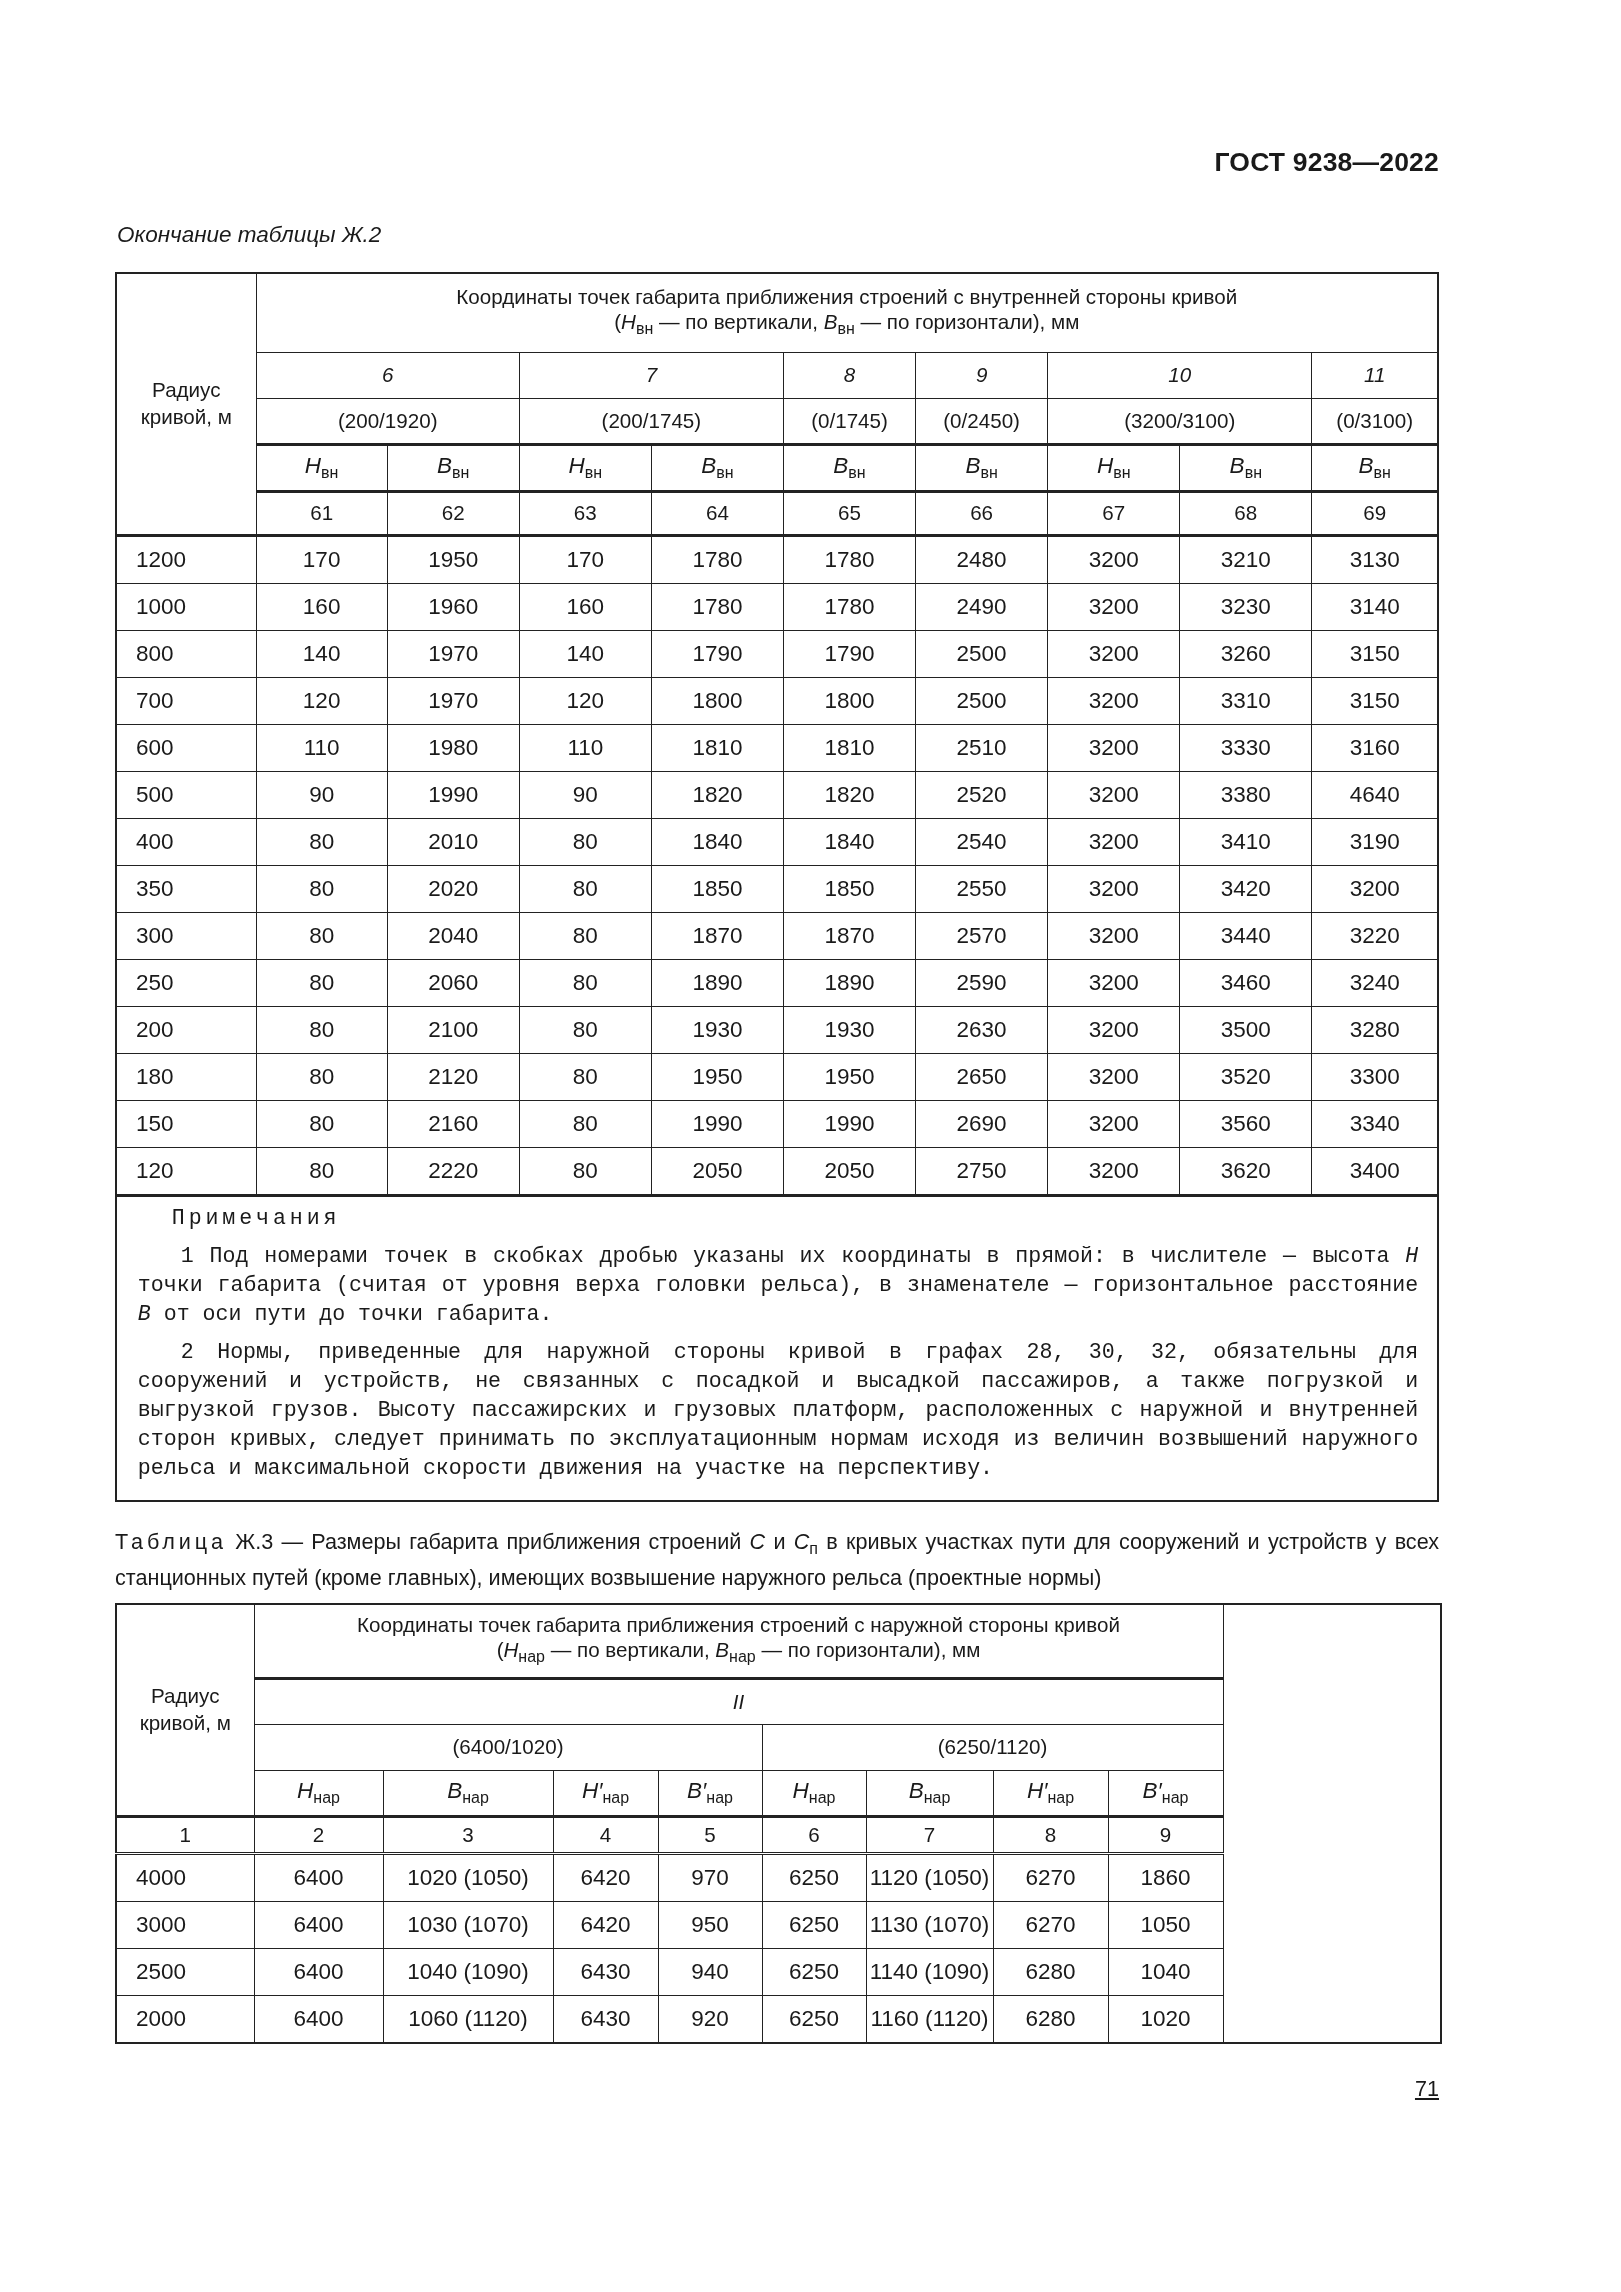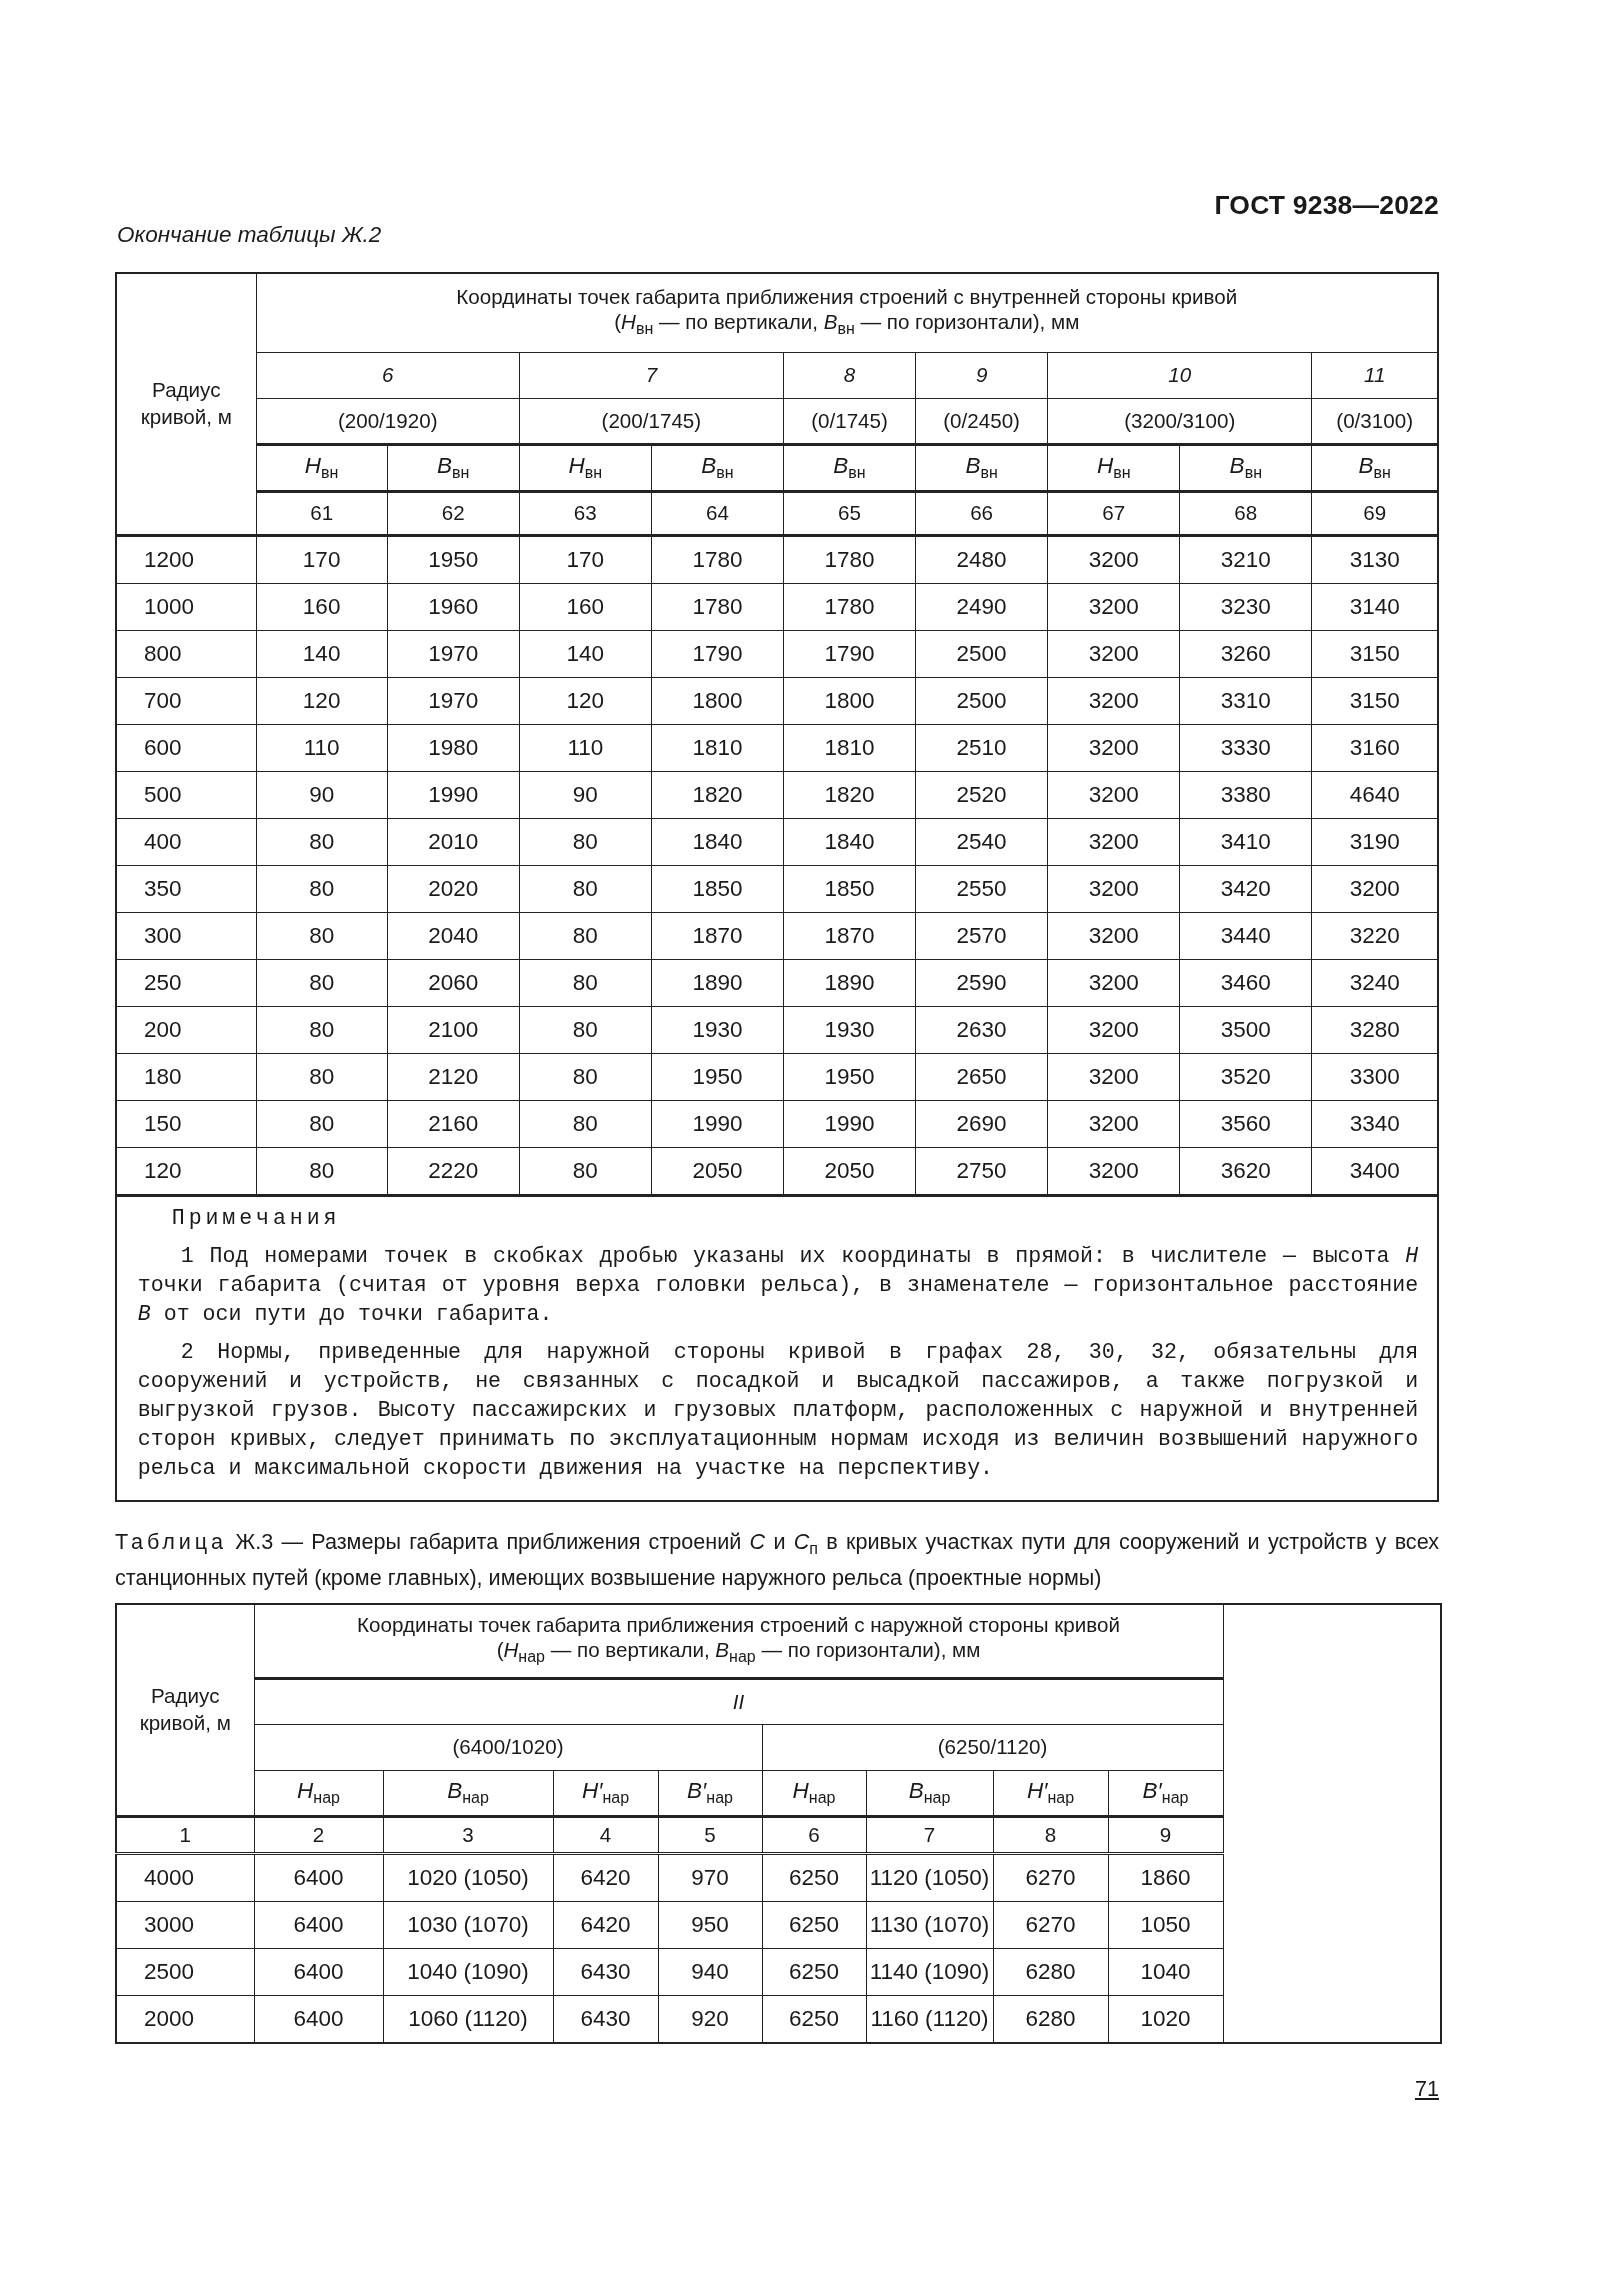--- a/index.html
+++ b/index.html
@@ -1,28 +1,28 @@
 <!DOCTYPE html>
 <html><head>
 <meta charset="utf-8">
 <style>
   html, body { margin:0; padding:0; background:#ffffff; }
   body { width:1621px; height:2293px; position:relative; font-family:"Liberation Sans", sans-serif; color:#1a1a1a; }
-  .doc-code { position:absolute; right:182px; top:147px; font-size:26.5px; font-weight:bold; letter-spacing:0.2px;margin-top:43px; }
+  .doc-code { position:absolute; right:182px; top:147px; font-size:26.5px; font-weight:bold; letter-spacing:0.2px; }
   .caption-cont { position:absolute; left:117px; top:222px; font-size:22.5px; font-style:italic; }
   table { border-collapse:collapse; position:absolute; left:115px; width:1324px; table-layout:fixed; }
   td, th { border:1.5px solid #222; text-align:center; vertical-align:middle; font-weight:normal; padding:0; font-size:22.5px; }
   .t1 { top:272px; }
   .t2 { top:1603px; }
   .thick-top td { border-top:3.9px solid #222;margin-top:31px; }
   .hdr-title { font-size:20.6px; line-height:25.5px; padding:5.9px 9.8px; }
   .it { font-style:italic; }
   sub { font-size:16px; font-style:normal; vertical-align:-4.9px; }
   .radius-cell { font-size:20.6px; line-height:26.5px; }
-  .num-left { text-align:left; padding-left:27px; }
+  .num-left { text-align:left; padding-left:19px; }
   .colnum { font-size:20.6px; }
   .t1 tbody td { height:46px; }
   .t2 tbody td { height:46px;margin-left:48px; }
   .notes-cell { text-align:left; padding:7.8px 9.8px 7.8px 11.8px; font-size:21.6px; line-height:29px; border-top:3.9px solid #222; border-bottom:2.9px solid #222;font-family:Liberation Mono, monospace; }
   .notes-title { letter-spacing:3.9px; padding-left:43px; display:block; }
   .note-p { text-indent:43px; text-align:justify; margin:9px; }
   .t3-caption { position:absolute; left:115px; top:1527px; width:1324px; font-size:21.6px; line-height:29px; text-align:justify; }
   .spaced { letter-spacing:3.9px; }
   .page-num { position:absolute; right:182px; top:2076px; font-size:21.6px;text-decoration:underline; }
   .double-top td { border-top:3.9px double #222; }

